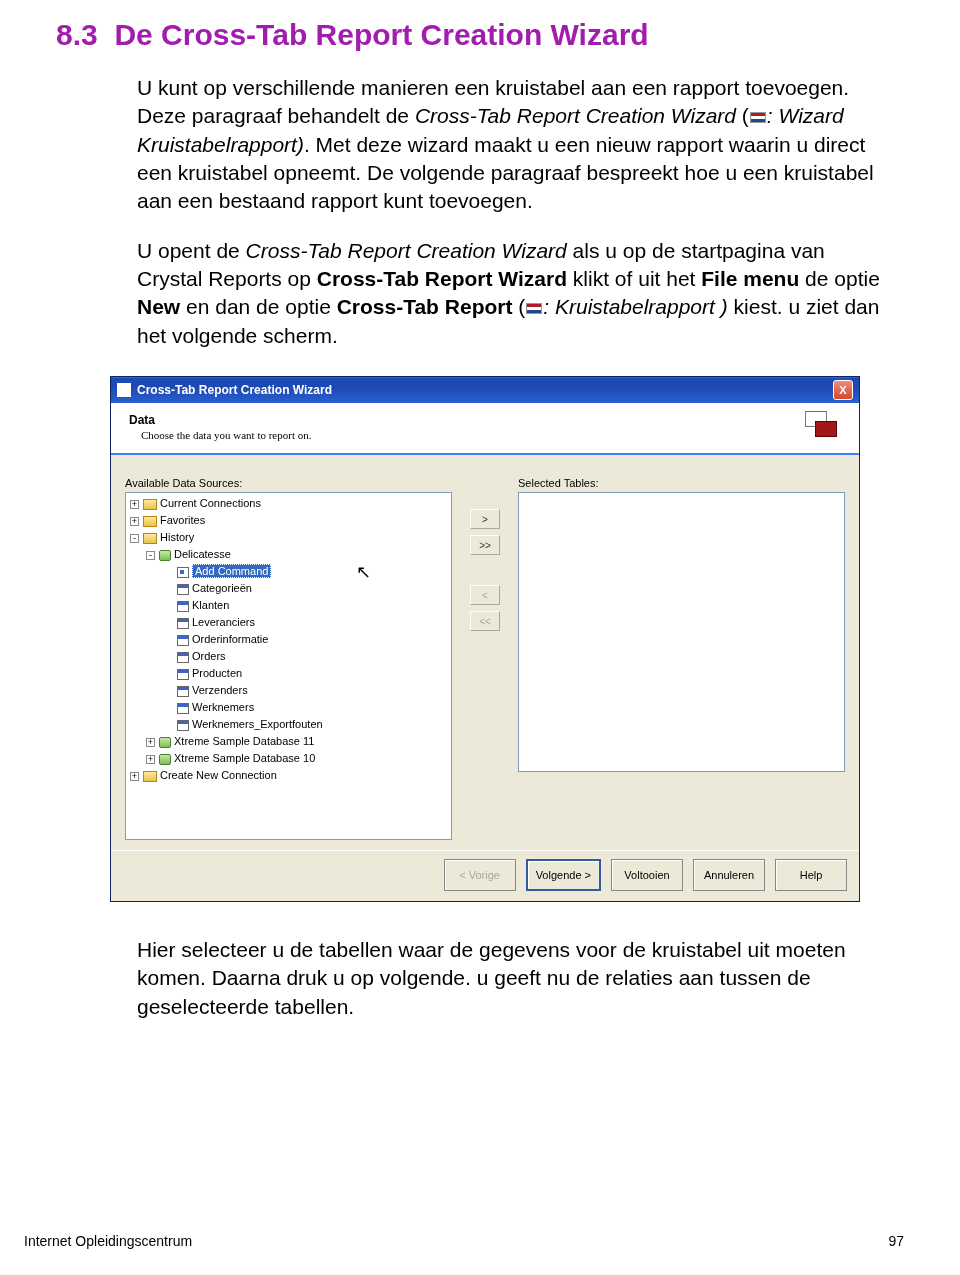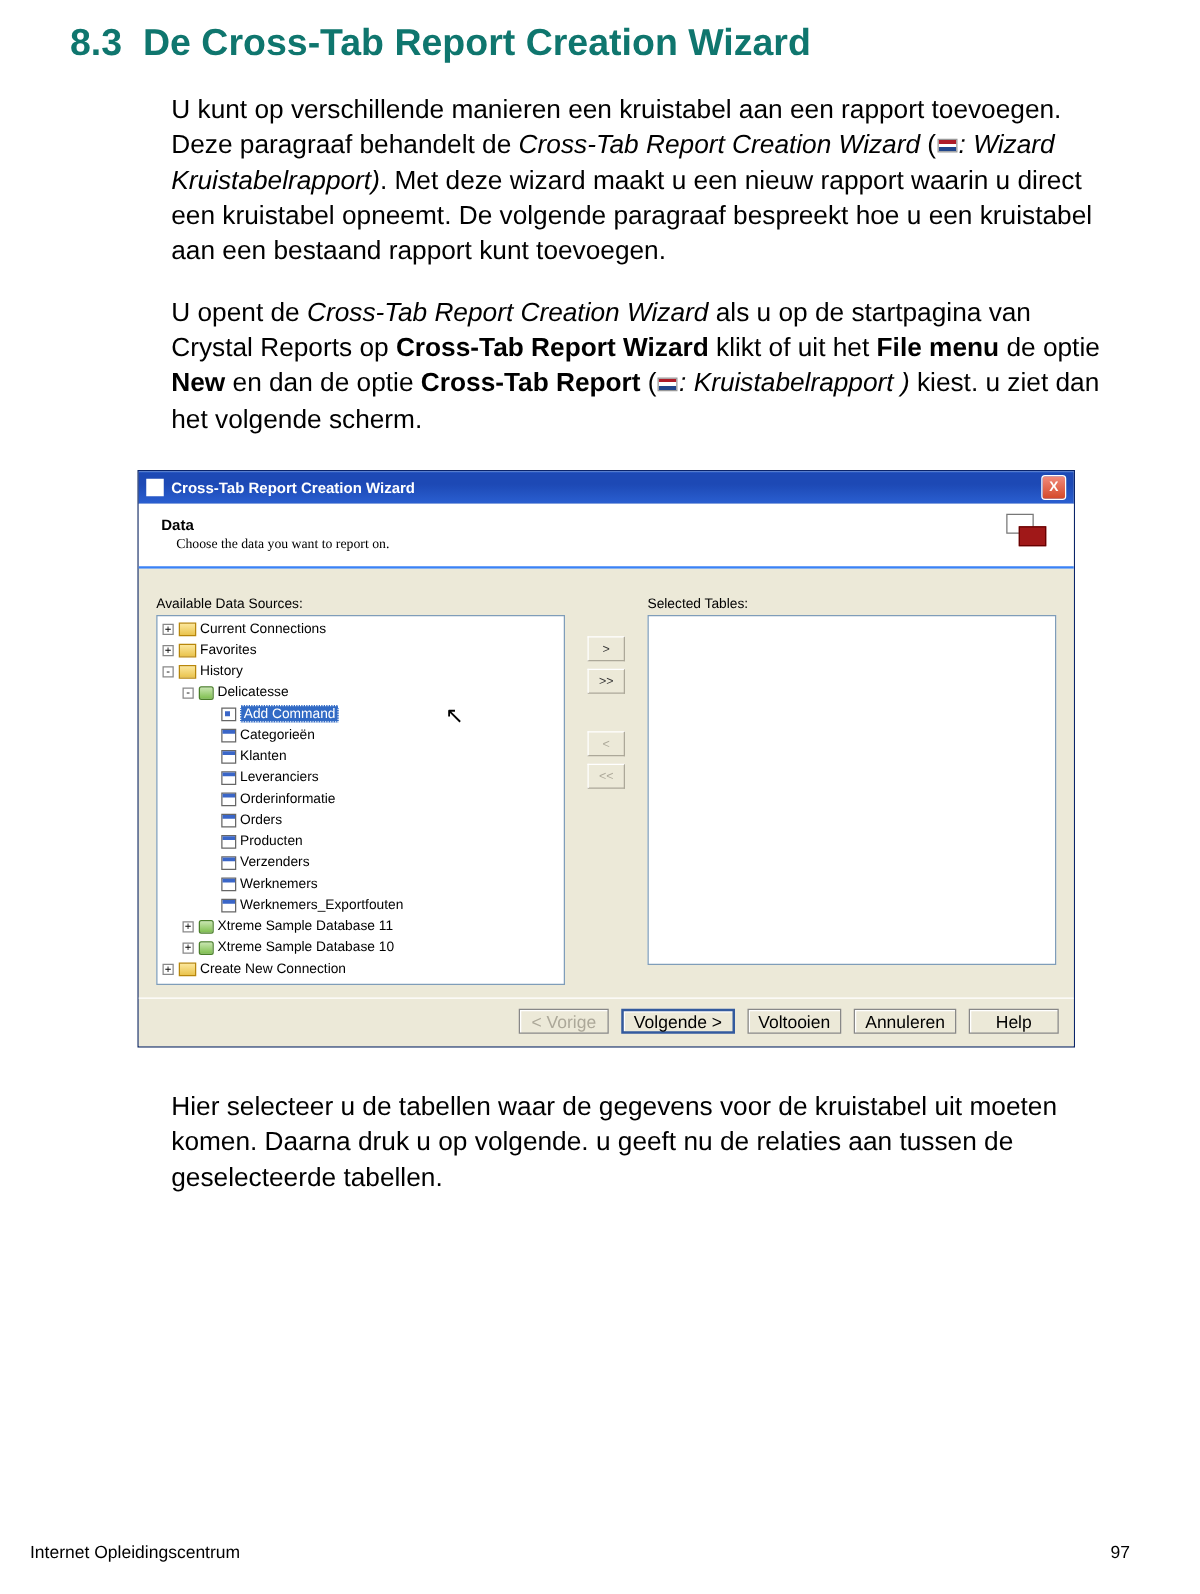--- a/index.html
+++ b/index.html
@@ -11,21 +11,21 @@
     background: #fff;
     color: #000;
     width: 960px;
   }
   .page {
     padding: 18px 56px 40px 56px;
     position: relative;
     min-height: 1275px;
   }
   h1.section-title {
-    color: #0f766e;
+    color: #a21caf;
     font-size: 30px;
     font-weight: 700;
     margin: 0 0 22px 0;
     font-family: "Segoe UI", Verdana, sans-serif;
   }
   .body-text {
     margin-left: 81px;
     margin-right: 10px;
     margin-bottom: 20px;
     font-size: 21px;
@@ -96,21 +96,21 @@
     background: #ece9d8;
     padding: 10px 14px 10px 14px;
     display: flex;
     gap: 10px;
   }
   .col { flex: 1 1 0; display:flex; flex-direction:column; }
   .col-label { font-size: 11px; margin-bottom: 3px; margin-top: 12px; }
   .listbox {
     background: #fff;
     border: 1px solid #7f9db9;
-    height: 296px;
+    height: 348px;
     padding: 2px;
     overflow: hidden;
     position:relative;
   }
   .listbox.selected { height:280px; }
 
   .mid-btns {
     width: 46px;
     display:flex; flex-direction:column; align-items:center; justify-content:flex-start;
     gap: 6px;
@@ -171,25 +171,25 @@
     position:absolute; font-size:18px; color:#000; pointer-events:none;
   }
 
   .footer-pane {
     border-top: 1px solid #fff;
     background: #ece9d8;
     padding: 8px 12px 10px 12px;
     display:flex; justify-content:flex-end; gap:10px;
   }
   .wbtn {
-    min-width: 72px; height: 20px; padding: 0 8px;
+    min-width: 72px; height: 32px; padding: 0 8px;
     background: #ece9d8;
     border: 1px solid #888;
     box-shadow: inset 1px 1px 0 #fff;
-    font-size:14px;
+    font-size:11px;
     display:inline-flex; align-items:center; justify-content:center;
   }
   .wbtn.disabled { color:#aca899; }
   .wbtn.default { border: 2px solid #335a9e; }
 
   .page-footer {
     position: absolute;
     bottom: 26px;
     left: 24px;
     right: 56px;

